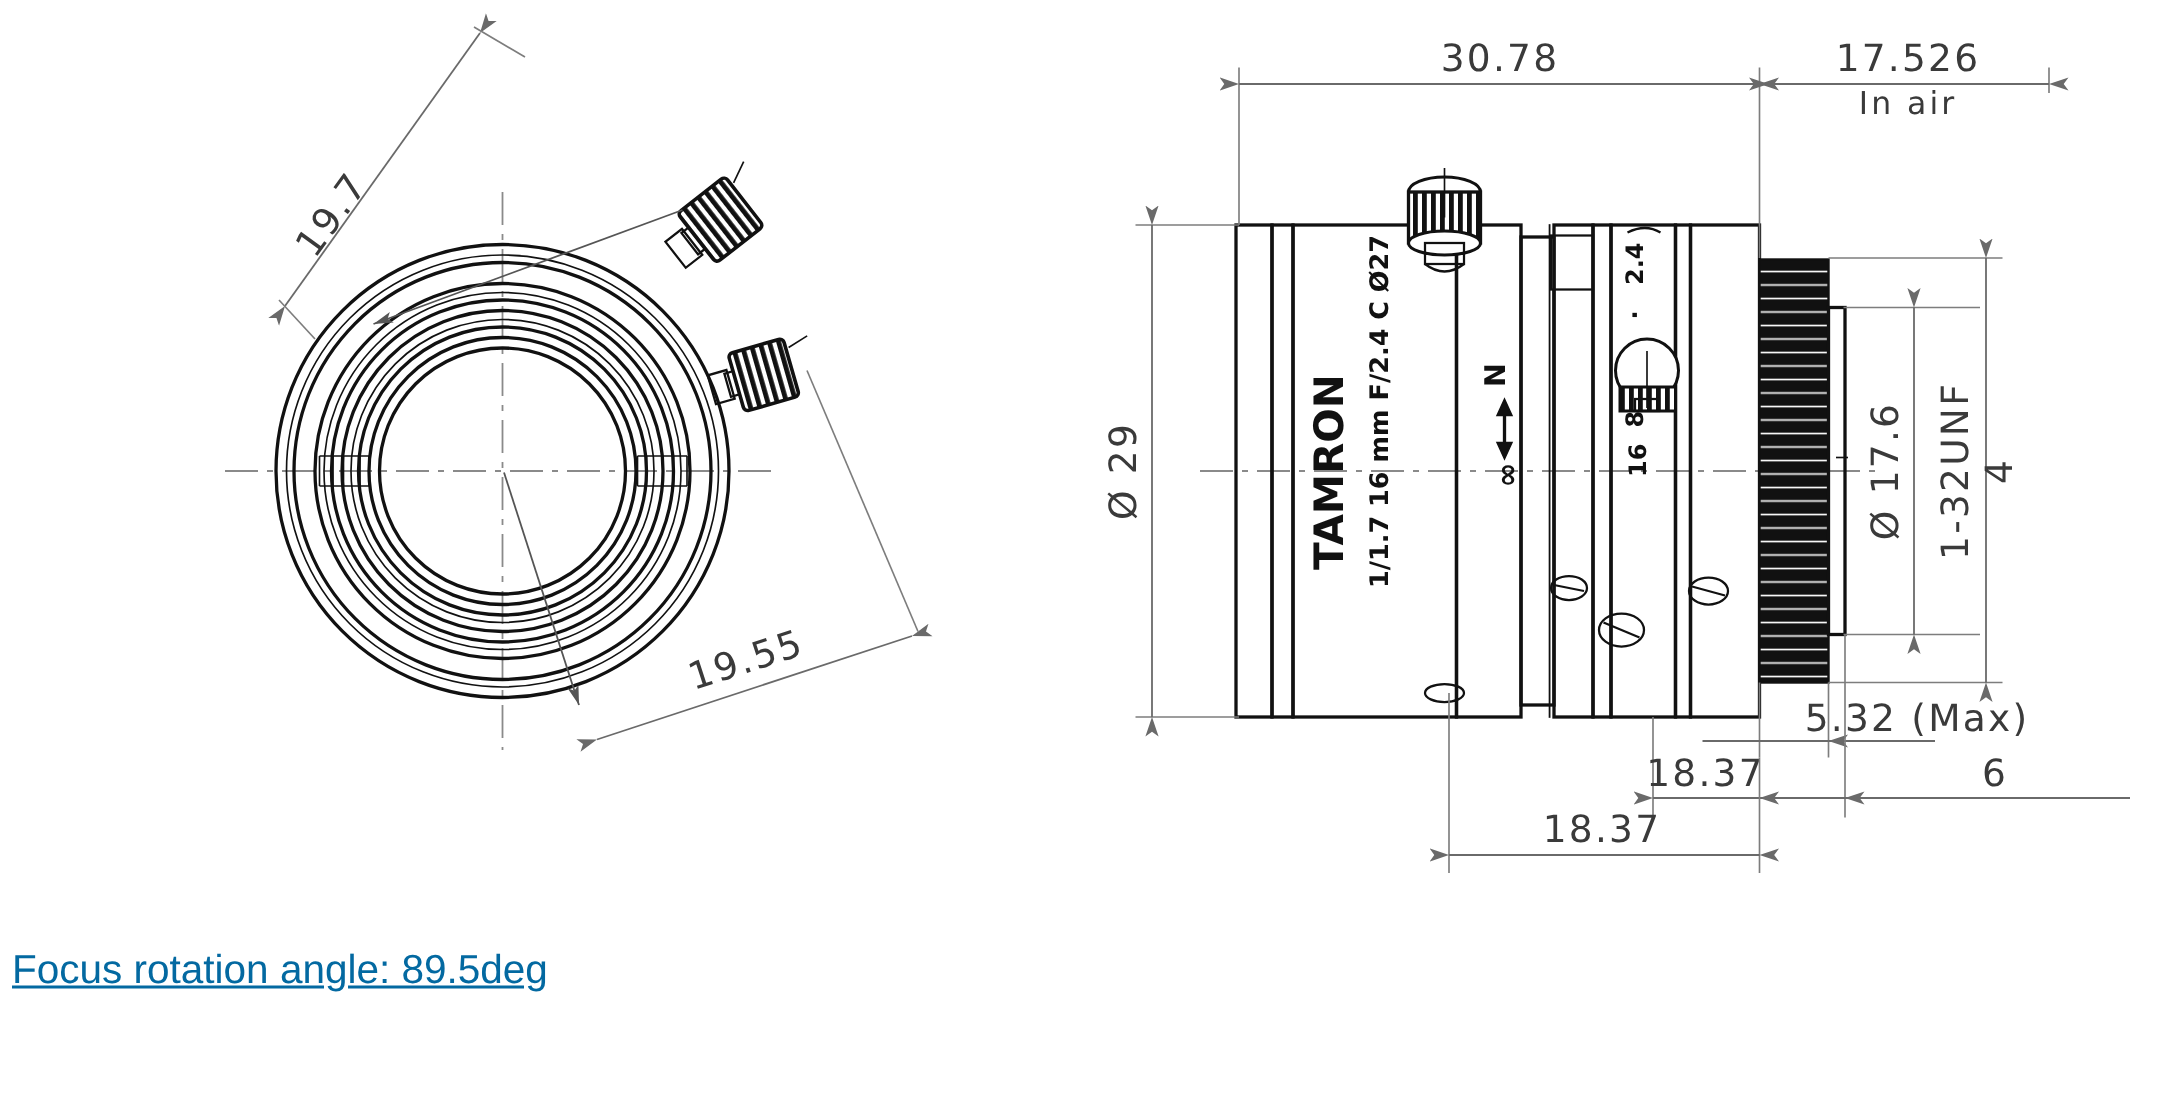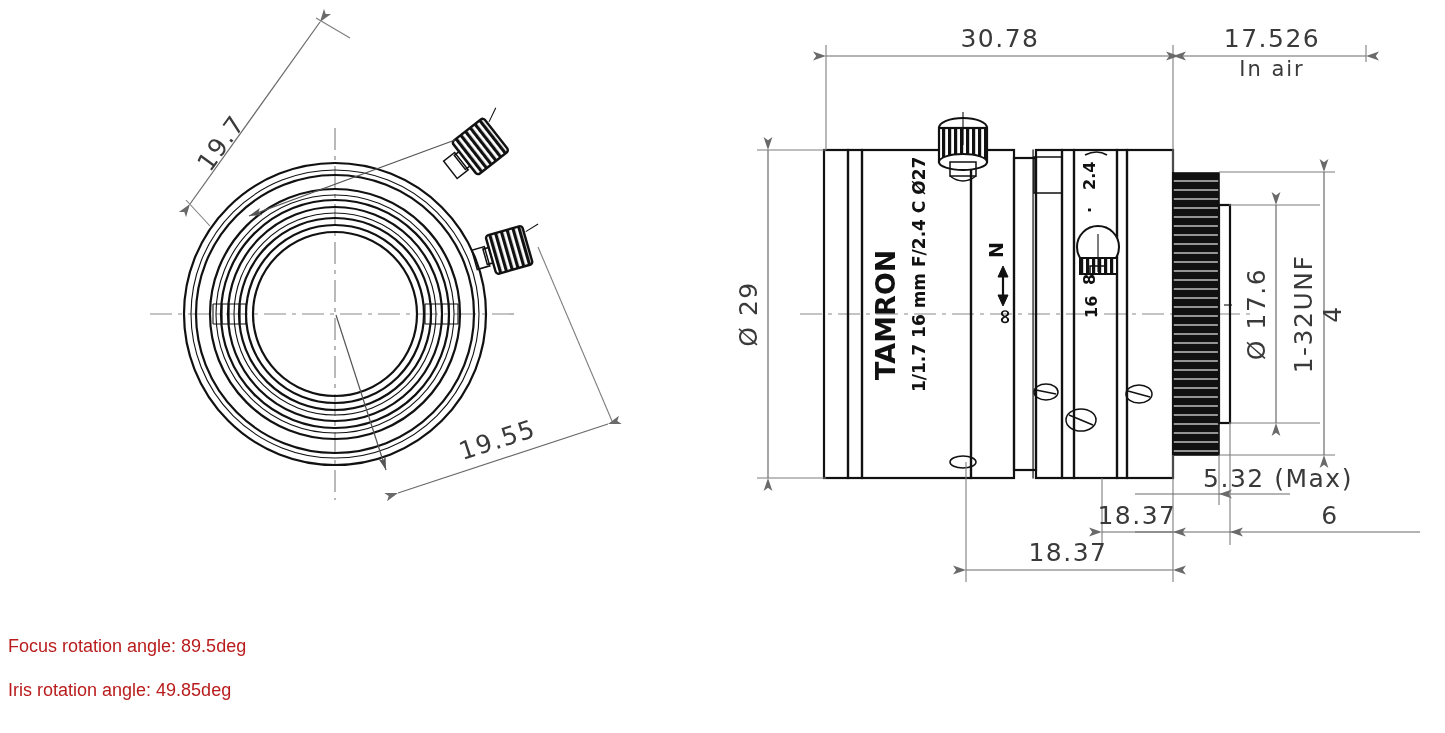--- a/index.html
+++ b/index.html
@@ -28,24 +28,25 @@
     height: 733px;
   }
   .notes {
     position: absolute;
     left: 8px;
     top: 624px;
     width: 620px;
   }
   .note-line {
     font-family: "Liberation Sans", sans-serif;
-    font-size: 18px;
-    color: #b91c1c;
+    font-size: 27px;
+    color: #0369a1;
     line-height: 44px;
     white-space: nowrap;
+    text-decoration: underline;
   }
   
   .obj      { fill: none; stroke: #111; stroke-width: 2.2; }
   .obj-thin { fill: none; stroke: #111; stroke-width: 1.5; }
   .obj-hair { fill: none; stroke: #111; stroke-width: 1.1; }
   .dim      { fill: none; stroke: #6a6a6a; stroke-width: 1.2; }
   .dim-ext  { fill: none; stroke: #7d7d7d; stroke-width: 1.1; }
   .center   { fill: none; stroke: #8a8a8a; stroke-width: 1.2;
               stroke-dasharray: 22 6 4 6; }
   .leader   { fill: none; stroke: #555; stroke-width: 1.2; }
@@ -304,14 +305,13 @@
       <line class="dim-ext" x1="1173" y1="505" x2="1173" y2="582"></line>
       <line class="dim" x1="966" y1="570" x2="1173" y2="570" marker-start="url(#ar-s)" marker-end="url(#ar-e)"></line>
       <text class="dimtext" x="1068" y="561" text-anchor="middle">18.37</text>
     </g>
   </g>
 </svg>
 </div>
 
 <div class="notes">
   <div class="note-line">Focus rotation angle: 89.5deg</div>
-  <div class="note-line">Iris rotation angle: 49.85deg</div>
 </div>
 
 </body></html>

